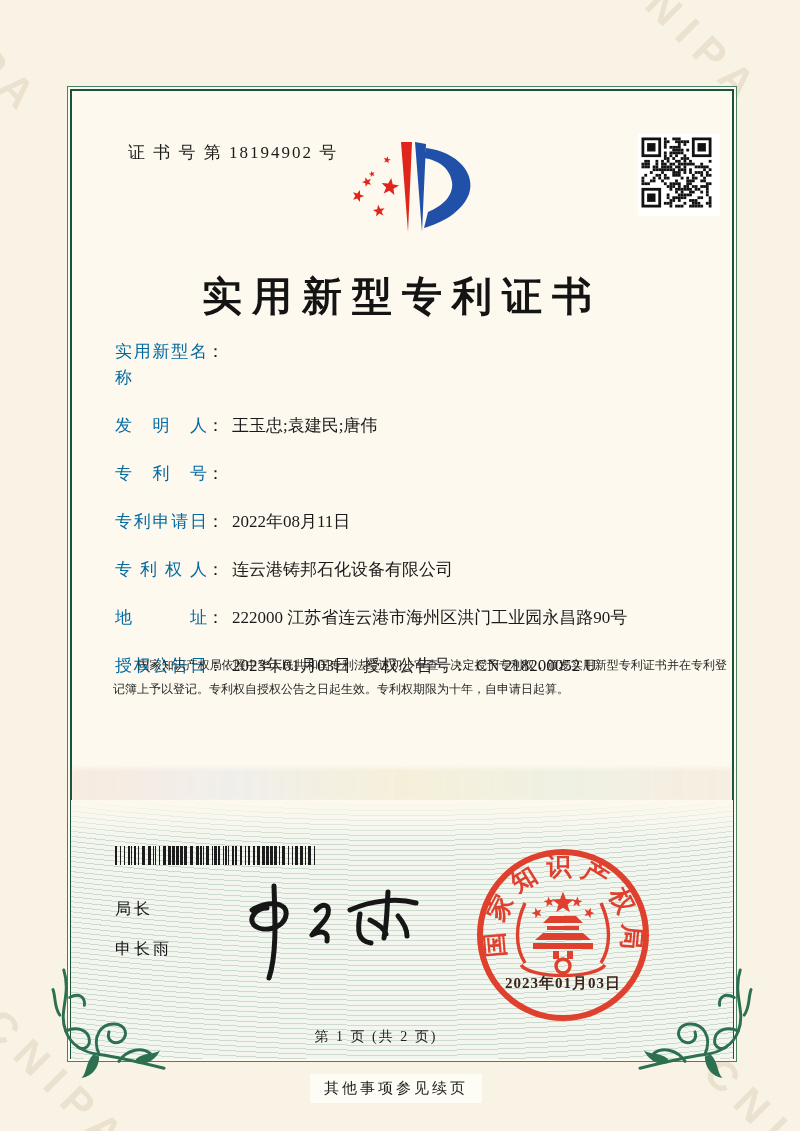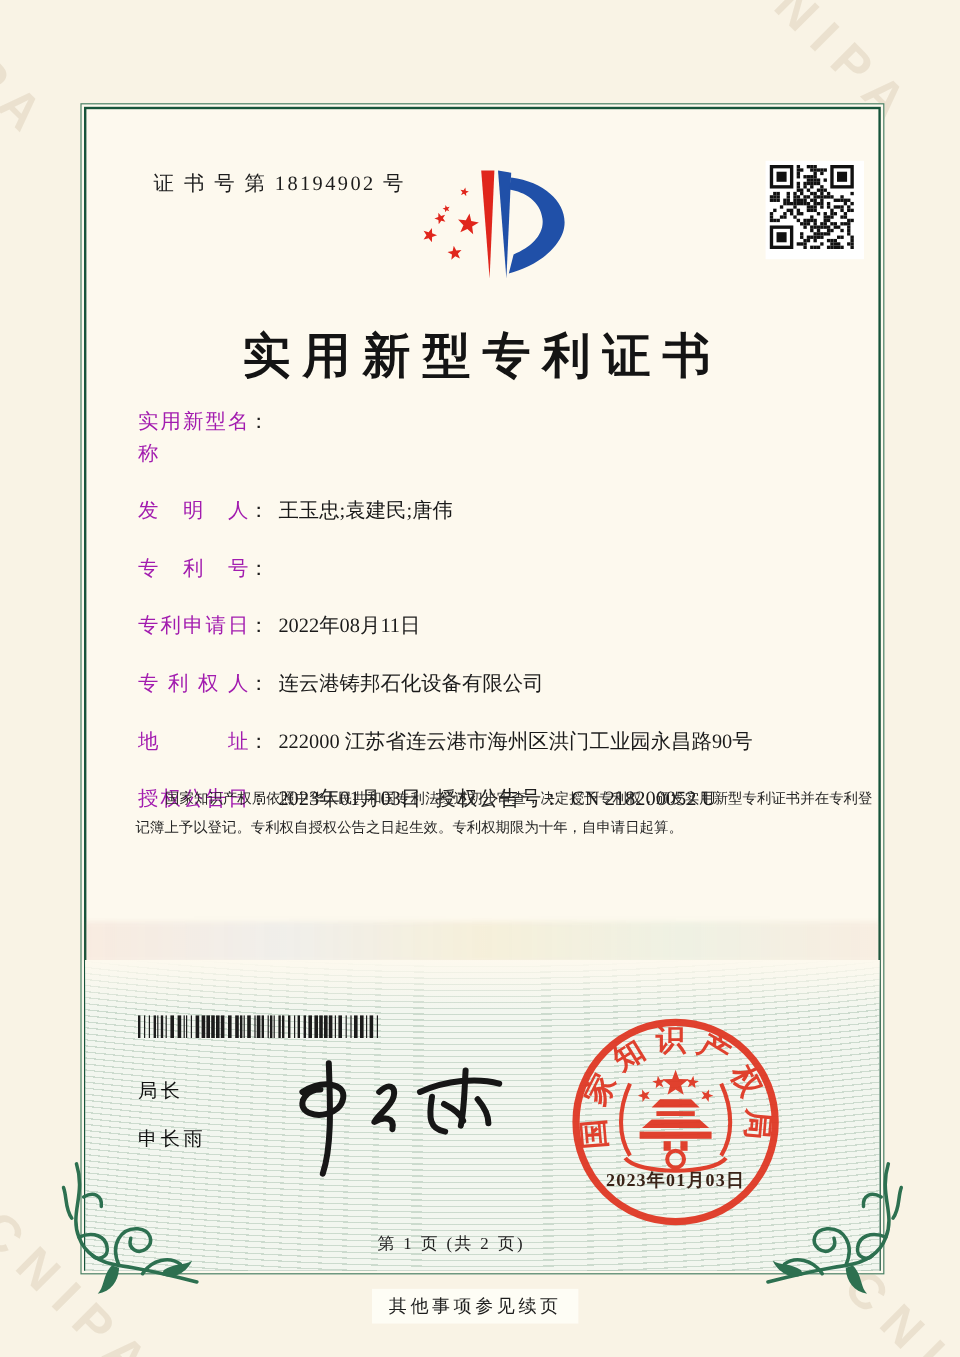--- a/index.html
+++ b/index.html
@@ -32,21 +32,21 @@
     position:absolute;left:67px;top:238px;width:670px;text-align:center;
     font-size:40px;font-weight:bold;letter-spacing:10px;color:#141414;margin-top:31px;
   }
   
   .fields{
     position:absolute;left:115px;top:339px;width:515px;
     display:flex;flex-direction:column;gap:22px;font-size:17px;
   }
   .frow{display:flex;align-items:baseline;line-height:26px;position:relative;}
   .flabel{
-    display:inline-block;width:92px;color:#a21caf;
+    display:inline-block;width:92px;color:#0369a1;
     text-align:justify;text-align-last:justify;
   }
   .fcolon{color:#1e1e1e;}
   .fvalue{margin-left:8px;color:#1a1a1a;white-space:nowrap;}
   .grant-no{position:absolute;left:248px;top:0;display:flex;align-items:baseline;}
   .flabel2{display:inline-block;width:88px;text-align:justify;text-align-last:justify;color:#1e1e1e;}
   
   .bodytext{
     position:absolute;left:113px;top:654px;width:614px;
     font-size:12px;line-height:23.8px;color:#262626;text-align:justify;

